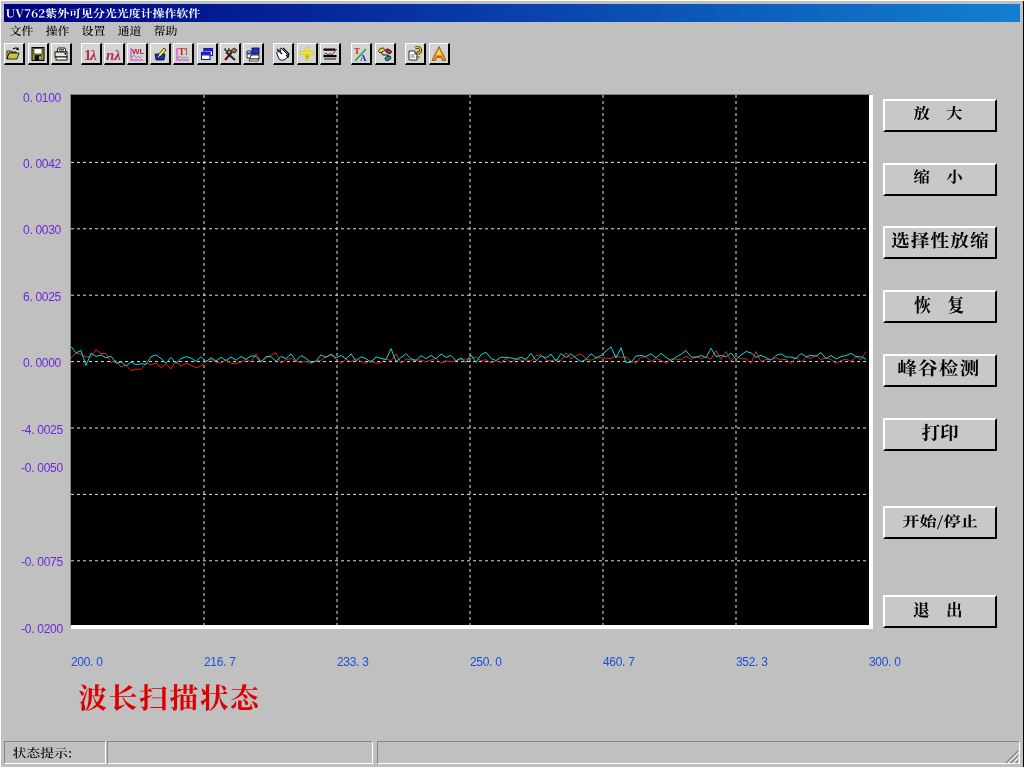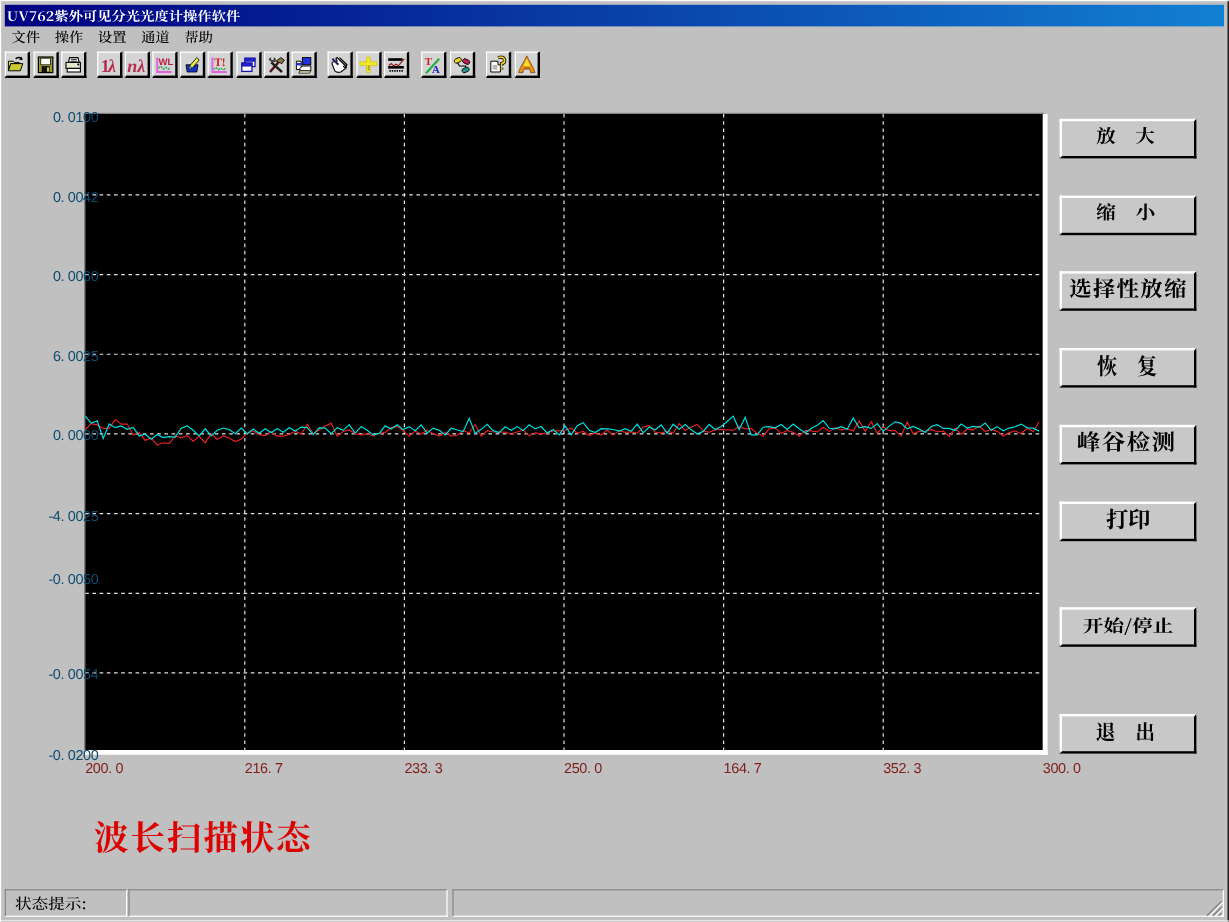--- a/index.html
+++ b/index.html
@@ -8,23 +8,23 @@
 .tb{position:absolute;top:43px;width:21px;height:22px;background:#d4d4d4;
   border-top:1px solid #fff;border-left:1px solid #fff;
   border-right:2px solid #000;border-bottom:2px solid #000;
   box-sizing:border-box;display:flex;align-items:center;justify-content:center}
 #chart{position:absolute;left:71px;top:95px;width:798px;height:530px;background:#000}
 .gl{stroke:#e2e2e2;stroke-width:1;stroke-dasharray:3 3}
 #cwr{position:absolute;left:869px;top:95px;width:4px;height:534px;background:#fff}
 #cwb{position:absolute;left:71px;top:625px;width:802px;height:4px;background:#fff}
 #cht{position:absolute;left:70px;top:94px;width:800px;height:1px;background:#808080}
 #chl{position:absolute;left:70px;top:94px;width:1px;height:532px;background:#808080}
-.yl{position:absolute;left:2px;width:80px;text-align:right;font-size:12px;color:#0c4a6e;
+.yl{position:absolute;left:2px;width:80px;text-align:center;font-size:12px;color:#6d28d9;
   letter-spacing:-0.3px;white-space:pre}
-.xl{position:absolute;top:633px;font-size:12px;color:#7f1d1d;letter-spacing:-0.3px;white-space:pre}
+.xl{position:absolute;top:655px;font-size:12px;color:#1d4ed8;letter-spacing:-0.3px;white-space:pre}
 .btn{position:absolute;left:882.5px;width:114px;height:33px;background:#c8c8c8;
   border:2px solid;border-color:#fff #000 #000 #fff;box-sizing:border-box}
 .sp{position:absolute;height:23px;background:#c0c0c0;border:1px solid;
   border-color:#868686 #fff #fff #868686;box-sizing:border-box}
 #edge-r{position:absolute;right:0;top:0;width:1px;height:768px;background:#000}
 #edge-b{position:absolute;left:0;bottom:0;width:1024px;height:1px;background:#fff}
 #edge-l{position:absolute;left:0;top:0;width:1px;height:768px;background:#fff}
 #edge-t{position:absolute;left:0;top:0;width:1024px;height:1px;background:#fff}
 </style></head><body>
 <div id="tbar"></div>
@@ -178,32 +178,32 @@
     <line x1="665" y1="0" x2="665" y2="530" class="gl"></line>
     <polyline points="0,263.1 5,258.1 10,259.1 15,262.0 20,261.9 25,254.7 30,258.5 35,258.4 40,267.5 45,265.5 50,272.0 55,270.0 60,275.8 65,274.0 70,274.4 75,268.2 80,269.8 85,268.0 90,272.7 95,268.6 100,273.9 105,266.4 110,271.2 115,268.3 120,270.0 125,272.9 130,271.0 135,265.9 140,264.2 145,267.3 150,268.0 155,264.8 160,268.4 165,268.4 170,267.0 175,264.4 180,266.9 185,258.7 190,266.3 195,263.3 200,260.0 205,257.8 210,268.4 215,264.6 220,263.3 225,266.5 230,267.4 235,266.4 240,268.3 245,266.1 250,265.3 255,261.4 260,260.3 265,264.0 270,268.4 275,264.3 280,266.7 285,263.6 290,266.4 295,268.4 300,265.4 305,268.4 310,267.7 315,263.9 320,265.7 325,258.9 330,268.4 335,263.9 340,265.0 345,265.2 350,265.1 355,266.7 360,265.0 365,263.4 370,268.2 375,265.8 380,266.6 385,265.7 390,264.1 395,264.0 400,263.5 405,261.9 410,265.9 415,264.6 420,267.9 425,265.7 430,267.5 435,263.4 440,267.6 445,263.8 450,265.3 455,264.9 460,266.0 465,260.9 470,259.7 475,265.2 480,265.8 485,264.3 490,265.8 495,257.9 500,263.8 505,260.8 510,258.7 515,264.1 520,265.3 525,263.0 530,262.8 535,263.2 540,263.5 545,260.6 550,262.4 555,262.0 560,266.2 565,268.4 570,262.3 575,261.8 580,266.3 585,263.6 590,265.3 595,268.4 600,263.9 605,264.1 610,264.9 615,261.0 620,264.5 625,261.4 630,263.4 635,262.3 640,264.1 645,255.7 650,264.5 655,256.5 660,266.0 665,260.9 670,263.8 675,263.8 680,268.4 685,256.6 690,266.5 695,264.5 700,264.3 705,263.0 710,264.8 715,264.3 720,268.6 725,261.9 730,267.0 735,262.5 740,263.3 745,260.1 750,264.6 755,262.9 760,264.5 765,268.4 770,265.5 775,264.2 780,266.3 785,261.9 790,264.6 795,256.5" fill="none" stroke="#e02020" stroke-width="1"></polyline>
     <polyline points="0,251.6 5,257.8 10,255.6 15,270.5 20,258.3 25,261.4 30,260.0 35,262.8 40,261.2 45,268.3 50,266.9 55,271.0 60,267.1 65,269.6 70,268.8 75,269.3 80,261.8 85,259.9 90,263.5 95,268.2 100,262.3 105,268.3 110,263.5 115,261.7 120,263.0 125,266.4 130,261.7 135,266.7 140,262.6 145,266.0 150,262.3 155,265.6 160,262.1 165,265.2 170,261.4 175,264.2 180,260.9 185,261.4 190,267.2 195,261.5 200,261.7 205,266.4 210,261.4 215,263.6 220,258.9 225,265.9 230,260.5 235,263.5 240,267.4 245,266.2 250,259.9 255,262.5 260,259.0 265,263.0 270,260.5 275,263.9 280,259.0 285,266.0 290,261.8 295,263.6 300,267.4 305,261.9 310,263.3 315,264.7 320,253.6 325,266.2 330,262.8 335,258.6 340,263.9 345,265.4 350,260.7 355,263.6 360,260.5 365,263.8 370,259.0 375,262.4 380,260.4 385,265.8 390,263.0 395,267.4 400,260.1 405,267.4 410,259.7 415,257.2 420,263.5 425,265.5 430,262.2 435,262.4 440,262.9 445,264.2 450,262.2 455,264.4 460,258.4 465,265.7 470,260.8 475,263.1 480,259.1 485,266.1 490,258.5 495,262.6 500,258.8 505,263.2 510,266.7 515,264.5 520,258.7 525,263.0 530,260.4 535,256.2 540,251.8 545,263.0 550,252.7 555,267.4 560,267.4 565,261.0 570,260.5 575,261.5 580,258.8 585,262.8 590,258.4 595,262.3 600,265.6 605,262.1 610,259.3 615,255.5 620,261.9 625,262.4 630,260.5 635,262.7 640,253.3 645,261.6 650,260.5 655,262.0 660,258.0 665,264.3 670,260.1 675,256.5 680,257.8 685,262.4 690,260.4 695,262.6 700,265.4 705,260.4 710,258.8 715,262.0 720,262.0 725,263.7 730,258.4 735,261.7 740,260.4 745,261.2 750,257.6 755,263.6 760,260.5 765,264.0 770,261.7 775,260.6 780,258.4 785,261.5 790,261.8 795,264.3" fill="none" stroke="#00dede" stroke-width="1"></polyline>
   </svg>
 <div id="cwr"></div>
 <div id="cwb"></div>
 <div id="cht"></div>
 <div id="chl"></div>
 <div class="yl" style="top:90.5px">0. 0100</div>
 <div class="yl" style="top:156.9px">0. 0042</div>
-<div class="yl" style="top:223.3px">0. 0060</div>
+<div class="yl" style="top:223.3px">0. 0030</div>
 <div class="yl" style="top:289.7px">6. 0025</div>
 <div class="yl" style="top:356.1px">0. 0000</div>
 <div class="yl" style="top:422.5px">-4. 0025</div>
-<div class="yl" style="top:476px">-0. 0050</div>
-<div class="yl" style="top:555.3px">-0. 0054</div>
+<div class="yl" style="top:461px">-0. 0050</div>
+<div class="yl" style="top:555.3px">-0. 0075</div>
 <div class="yl" style="top:621.7px">-0. 0200</div>
 <div class="xl" style="left:71px">200. 0</div>
 <div class="xl" style="left:204px">216. 7</div>
 <div class="xl" style="left:337px">233. 3</div>
 <div class="xl" style="left:470px">250. 0</div>
-<div class="xl" style="left:603px">164. 7</div>
+<div class="xl" style="left:603px">460. 7</div>
 <div class="xl" style="left:736px">352. 3</div>
 <div class="xl" style="left:869px">300. 0</div>
 <div class="btn" style="top:99px"></div>
 <div class="btn" style="top:162.5px"></div>
 <div class="btn" style="top:226px"></div>
 <div class="btn" style="top:290px"></div>
 <div class="btn" style="top:353.5px"></div>
 <div class="btn" style="top:417.5px"></div>
 <div class="btn" style="top:506px"></div>
 <div class="btn" style="top:594.5px"></div>

